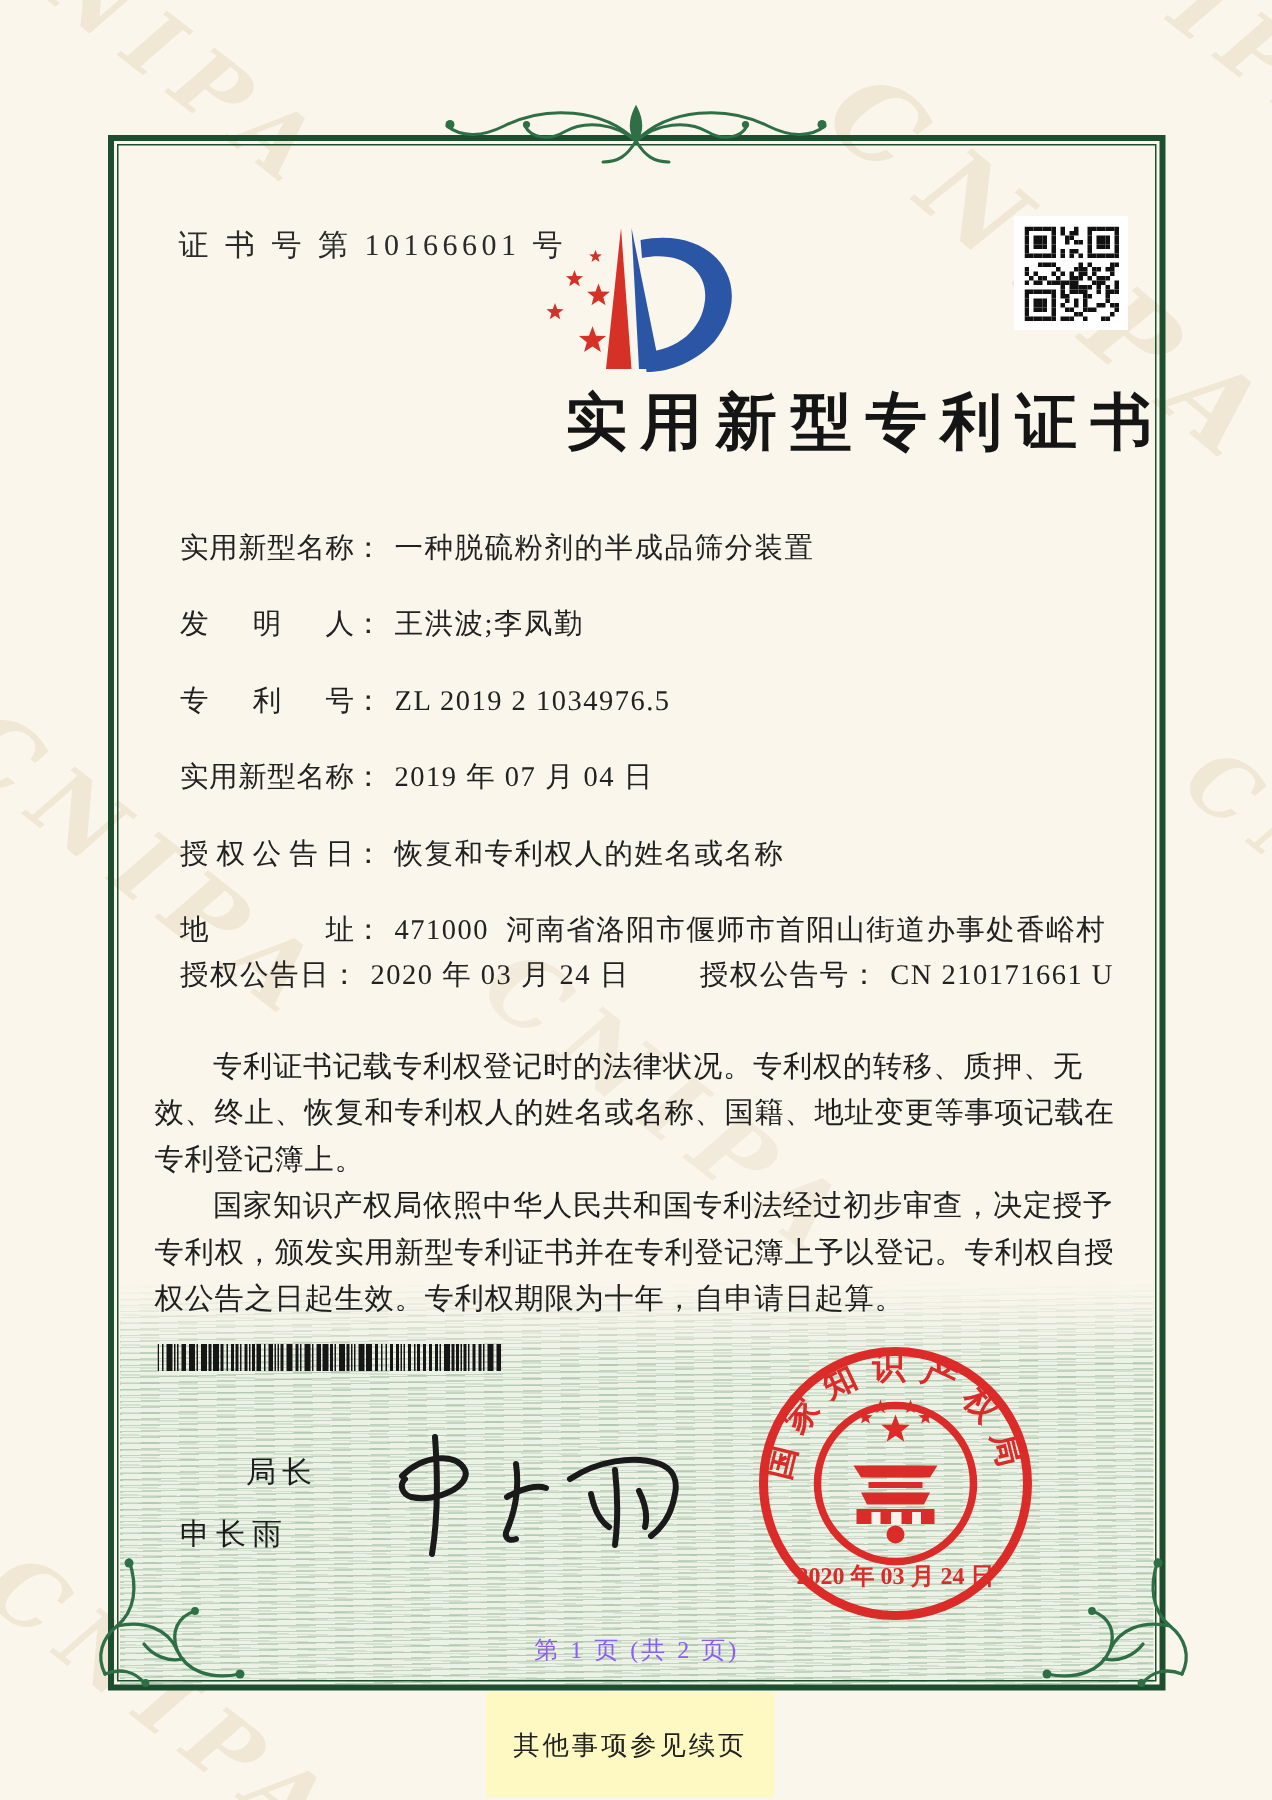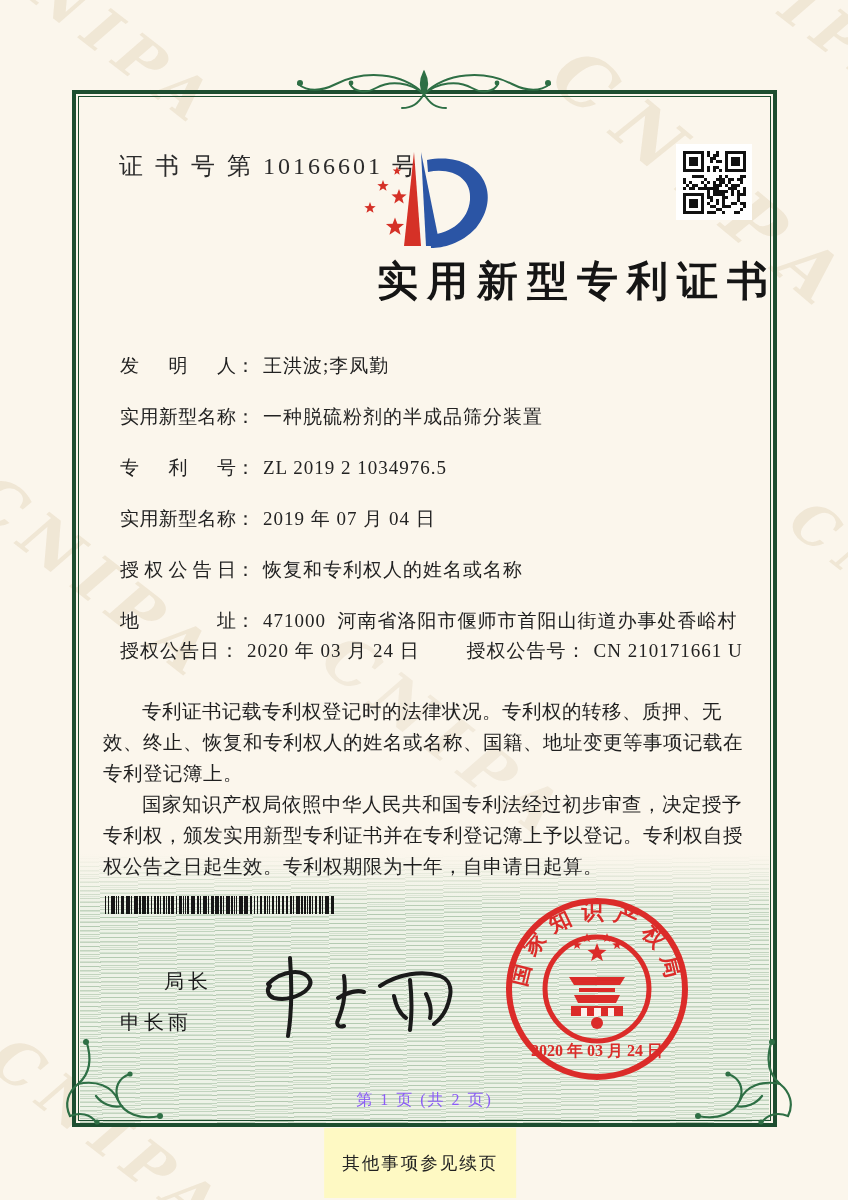--- a/index.html
+++ b/index.html
@@ -45,21 +45,21 @@
     border:1px solid #1d4e30;
   }
   .ornament{position:absolute; z-index:4; pointer-events:none;}
   .orn-top{left:294px; top:64px;}
   .orn-bl{left:56px; top:1038px;}
   .orn-br{left:692px; top:1038px; transform:scaleX(-1);}
   
   .content{position:absolute; z-index:5; left:0; top:0; width:848px; height:1200px;}
   .cert-no{
     position:absolute; left:119px; top:150px;
-    font-size:24px; letter-spacing:3px; color:#2b2b2b;text-align:center;
+    font-size:20px; letter-spacing:3px; color:#2b2b2b;text-align:center;
   }
   .logo{position:absolute; left:350px; top:140px;}
   .qr-box{
     position:absolute; left:676px; top:144px; width:76px; height:76px;
     background:#fff; display:flex; align-items:center; justify-content:center;
   }
   .cert-title{
     position:absolute; left:72px; top:254px; width:705px;
     text-align:right; font-size:41px; font-weight:bold; letter-spacing:9px; color:#151515;
   }
@@ -392,24 +392,24 @@
           <rect x="39" y="60" width="3" height="3" fill="#111"></rect>
           <rect x="51" y="60" width="3" height="3" fill="#111"></rect>
           <rect x="54" y="60" width="3" height="3" fill="#111"></rect>
         </svg>
     </div>
 
     <div class="cert-title">实用新型专利证书</div>
 
     <div class="fields">
       <div class="field-row">
-        <span class="flabel">发明人</span><span class="fcolon">：</span><span class="fvalue">王洪波;李凤勤</span>
+        <span class="flabel">实用新型名称</span><span class="fcolon">：</span><span class="fvalue">一种脱硫粉剂的半成品筛分装置</span>
       </div>
       <div class="field-row">
-        <span class="flabel">实用新型名称</span><span class="fcolon">：</span><span class="fvalue">一种脱硫粉剂的半成品筛分装置</span>
+        <span class="flabel">发明人</span><span class="fcolon">：</span><span class="fvalue">王洪波;李凤勤</span>
       </div>
       <div class="field-row">
         <span class="flabel">专利号</span><span class="fcolon">：</span><span class="fvalue">ZL 2019 2 1034976.5</span>
       </div>
       <div class="field-row">
         <span class="flabel">实用新型名称</span><span class="fcolon">：</span><span class="fvalue">2019 年 07 月 04 日</span>
       </div>
       <div class="field-row">
         <span class="flabel">授权公告日</span><span class="fcolon">：</span><span class="fvalue">恢复和专利权人的姓名或名称</span>
       </div>

